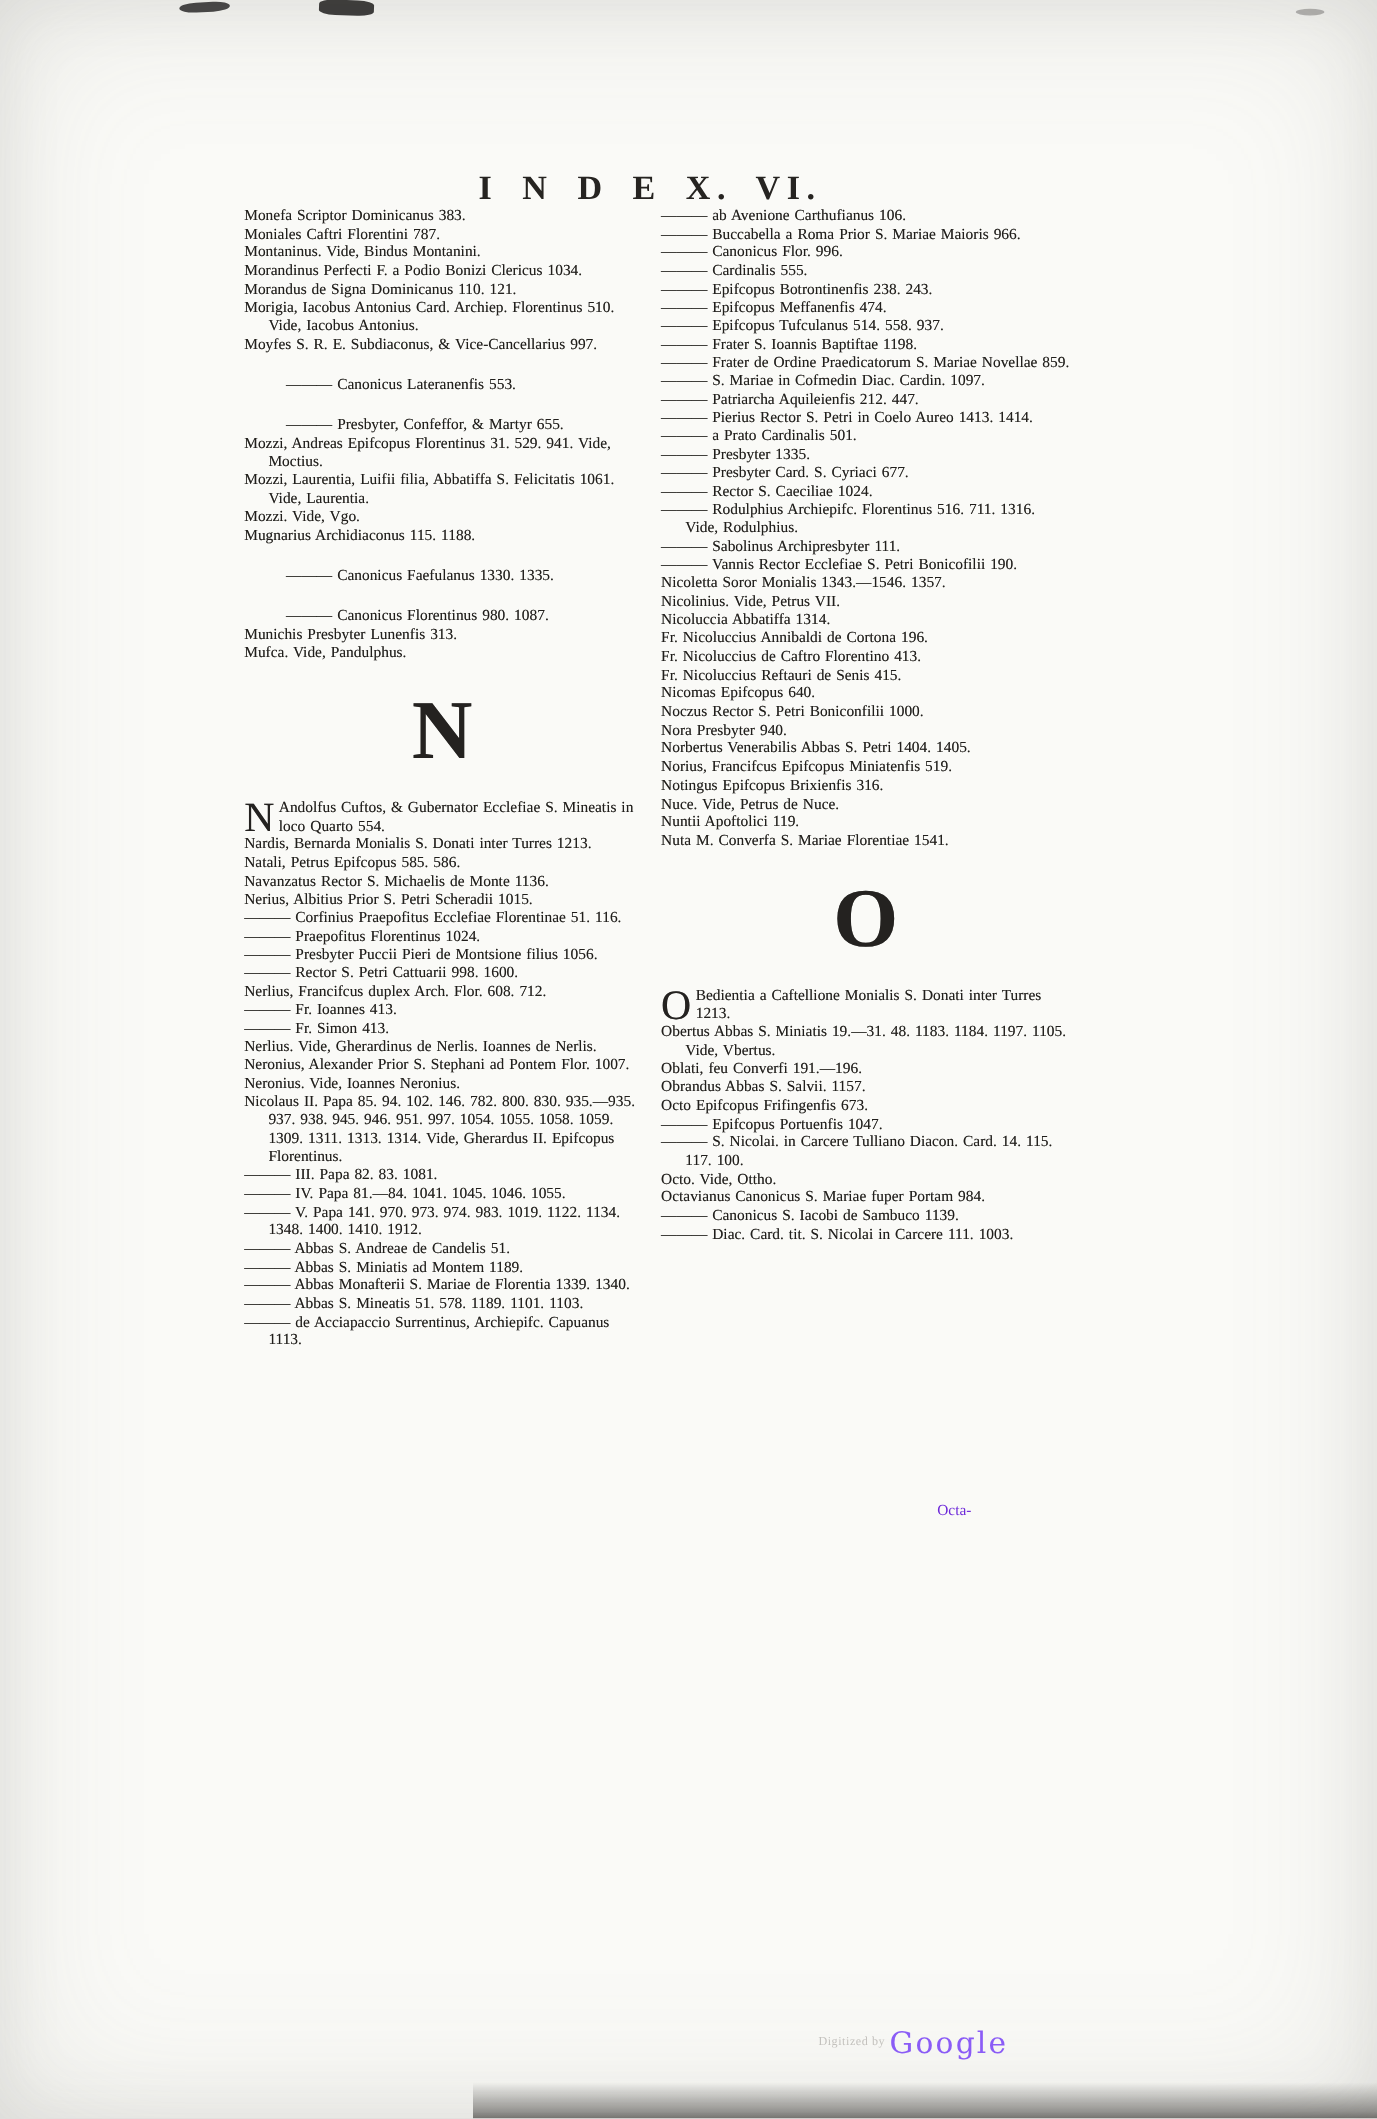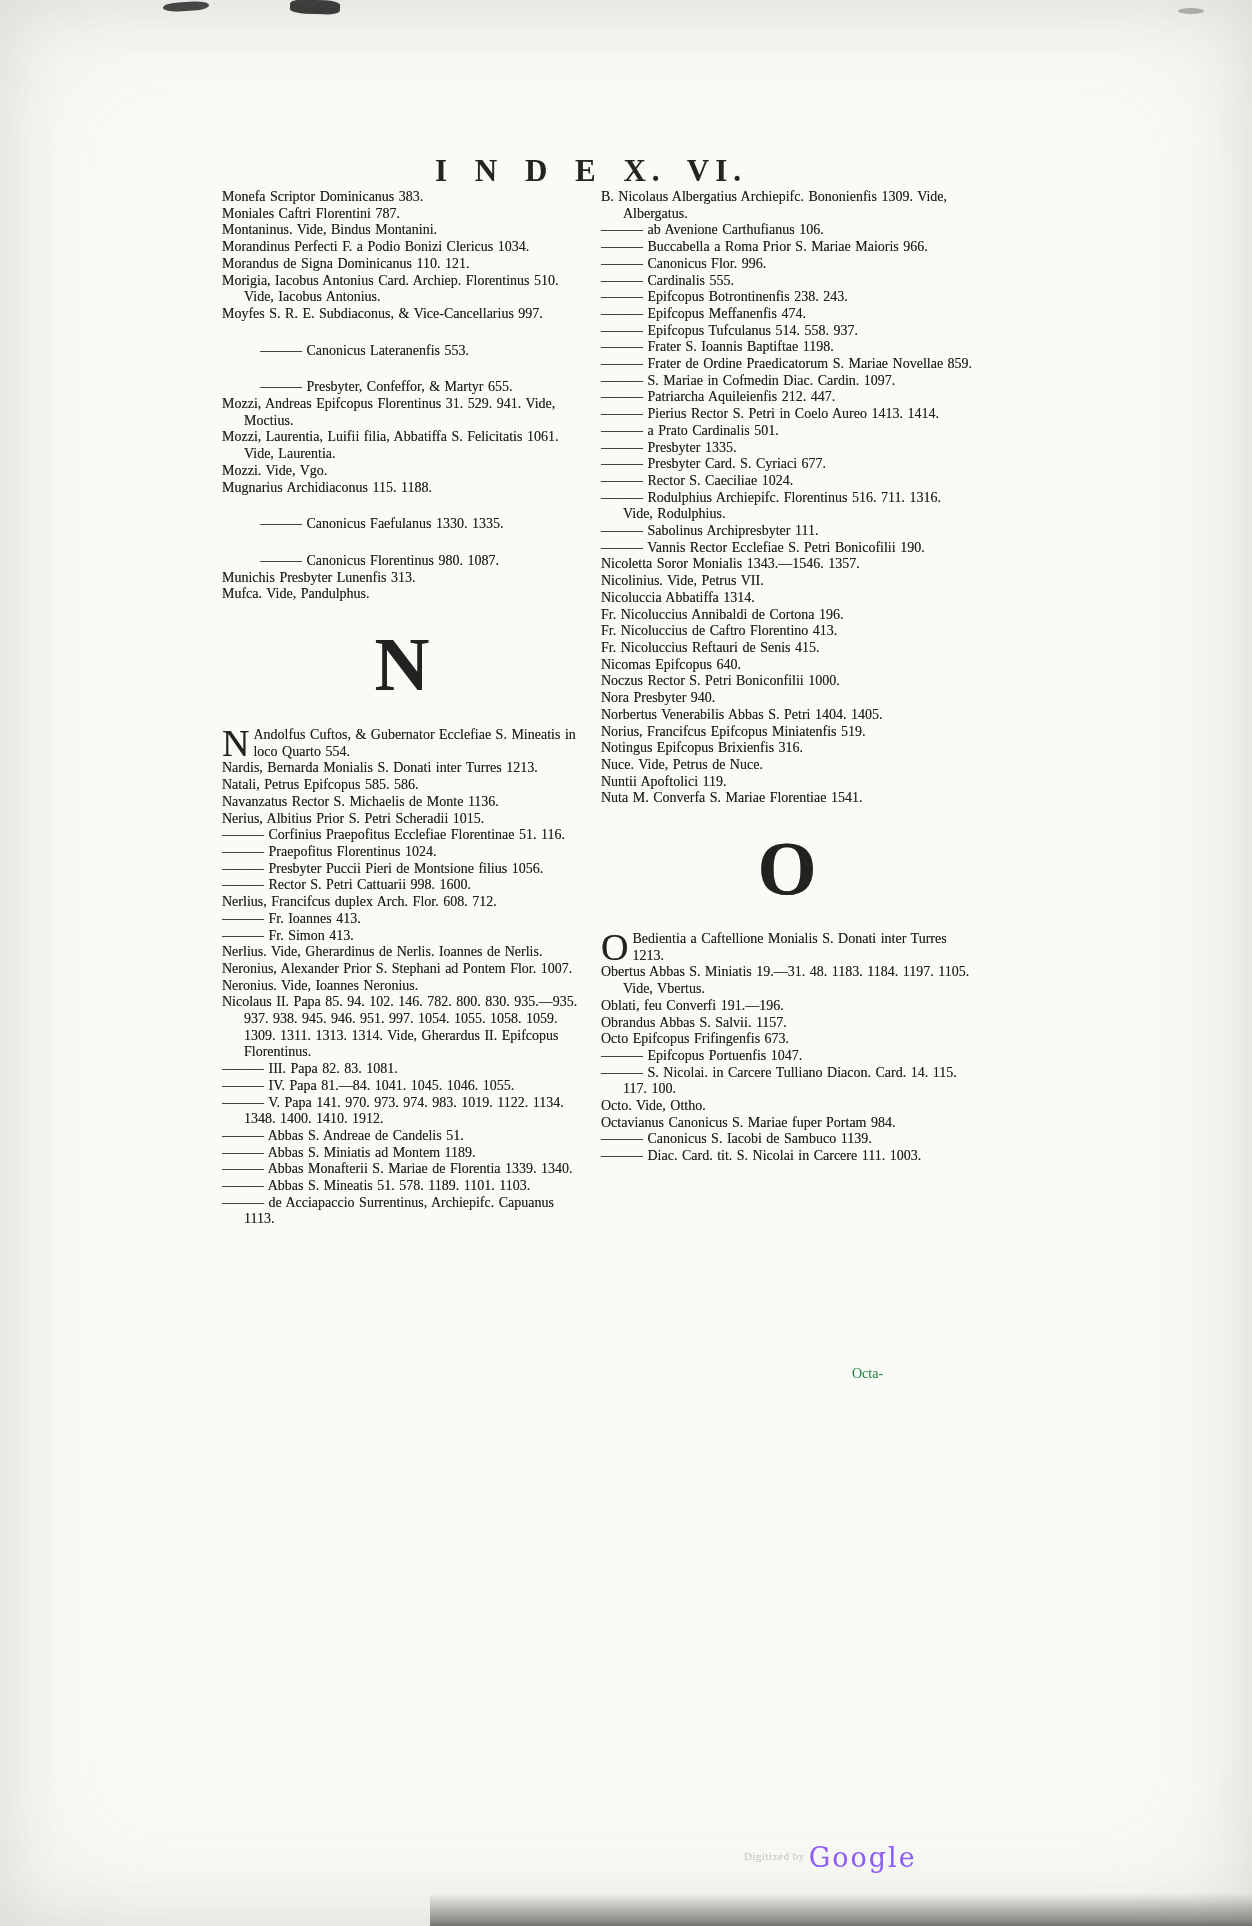--- a/index.html
+++ b/index.html
@@ -26,21 +26,21 @@
   .col-left  { left:222px; width:360px; }
   .col-right { left:601px; width:372px; }
   .entry { margin:0; padding-left:22px; text-indent:-22px; }
   .entry.indent { padding-left:60px;margin-top:20px; }
   .entry.has-dropcap { padding-left:0; text-indent:0; }
   .dropcap { float:left; font-size:38px; line-height:31px; padding:1px 4px 0 0; color:#242220; }
   .section-letter {
     font-size:76px; line-height:74px; text-align:center;
     margin:24px 0 26px; font-weight:bold; color:#242220;
   }
-  .catchword { position:absolute; left:852px; top:1366px; font-size:14px; color:#15803d; }
+  .catchword { position:absolute; left:852px; top:1366px; font-size:14px; color:#6d28d9; }
   .watermark { position:absolute; left:744px; top:1842px; white-space:nowrap; }
   .wm-small { font-size:11px; letter-spacing:.5px; vertical-align:7px; color:#c3c1bd;margin-top:33px; }
   .wm-logo  { font-size:27px; letter-spacing:2px; color:#8b5cf6; font-family:"DejaVu Serif",serif; }
   .artifact { position:absolute; background:#1d1c1b; }
   .a1 { left:163px; top:2px;  width:46px; height:9px;  transform:rotate(-3deg); opacity:.8;  border-radius:40%/60%; }
   .a2 { left:290px; top:0;    width:50px; height:14px; transform:rotate(2deg);  opacity:.85; border-radius:30%; }
   .a3 { left:1178px; top:8px; width:26px; height:6px;  opacity:.3; border-radius:50%; }
   .bottom-band {
     position:absolute; left:430px; top:1893px; width:822px; height:33px;
     background:linear-gradient(180deg, rgba(50,48,45,0) 0%, rgba(45,43,40,.45) 80%, rgba(35,33,30,.6) 100%);
@@ -96,21 +96,20 @@
       <p class="entry">——— III. Papa 82. 83. 1081.</p>
       <p class="entry">——— IV. Papa 81.—84. 1041. 1045. 1046. 1055.</p>
       <p class="entry">——— V. Papa 141. 970. 973. 974. 983. 1019. 1122. 1134. 1348. 1400. 1410. 1912.</p>
       <p class="entry">——— Abbas S. Andreae de Candelis 51.</p>
       <p class="entry">——— Abbas S. Miniatis ad Montem 1189.</p>
       <p class="entry">——— Abbas Monafterii S. Mariae de Florentia 1339. 1340.</p>
       <p class="entry">——— Abbas S. Mineatis 51. 578. 1189. 1101. 1103.</p>
       <p class="entry">——— de Acciapaccio Surrentinus, Archiepifc. Capuanus 1113.</p>
     </div>
   <div class="col col-right">
-      <p class="entry">B. Nicolaus Albergatius Archiepifc. Bononienfis 1309. Vide, Albergatus.</p>
       <p class="entry">——— ab Avenione Carthufianus 106.</p>
       <p class="entry">——— Buccabella a Roma Prior S. Mariae Maioris 966.</p>
       <p class="entry">——— Canonicus Flor. 996.</p>
       <p class="entry">——— Cardinalis 555.</p>
       <p class="entry">——— Epifcopus Botrontinenfis 238. 243.</p>
       <p class="entry">——— Epifcopus Meffanenfis 474.</p>
       <p class="entry">——— Epifcopus Tufculanus 514. 558. 937.</p>
       <p class="entry">——— Frater S. Ioannis Baptiftae 1198.</p>
       <p class="entry">——— Frater de Ordine Praedicatorum S. Mariae Novellae 859.</p>
       <p class="entry">——— S. Mariae in Cofmedin Diac. Cardin. 1097.</p>

